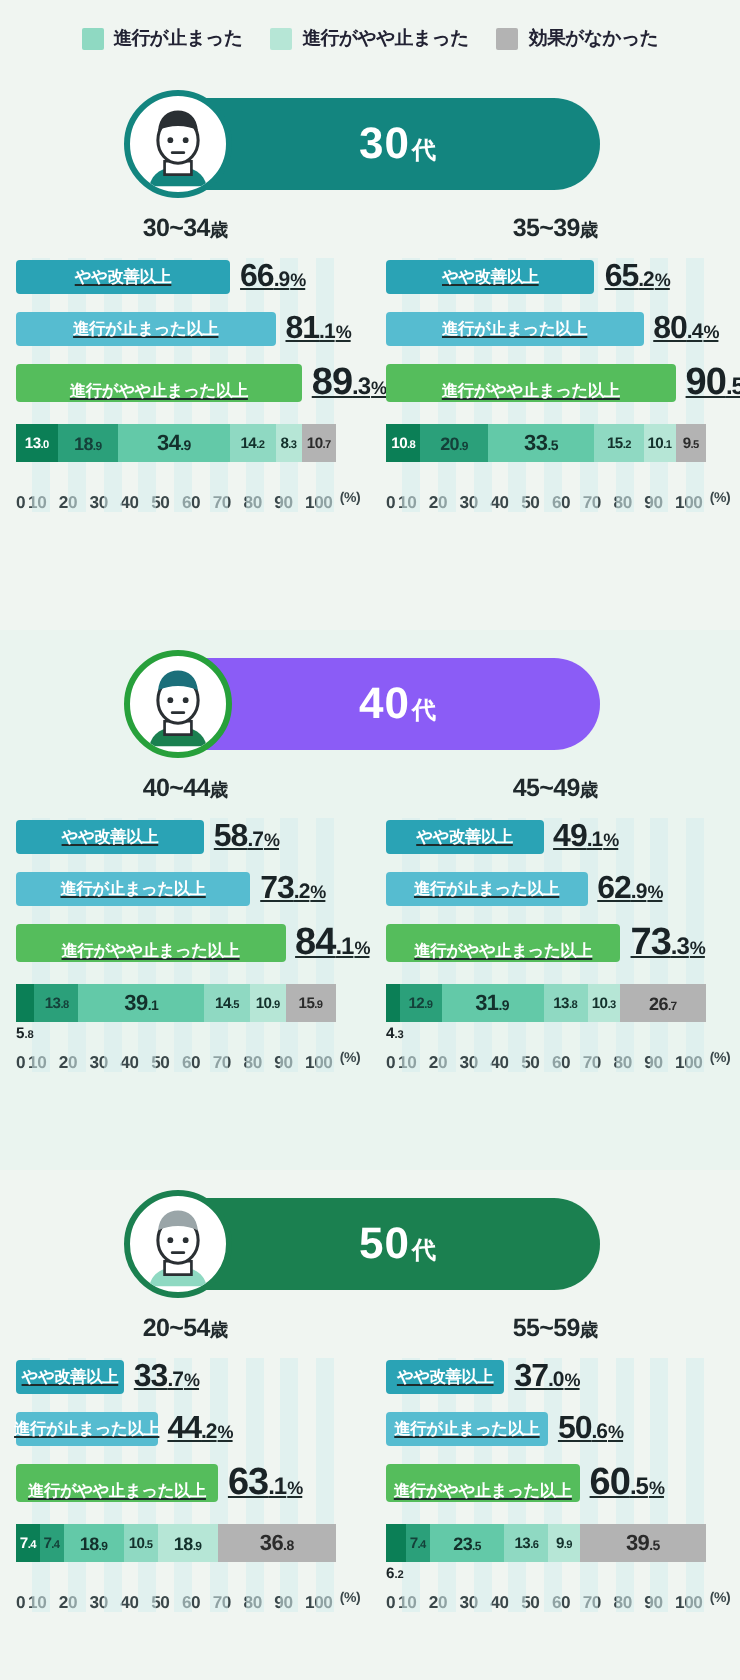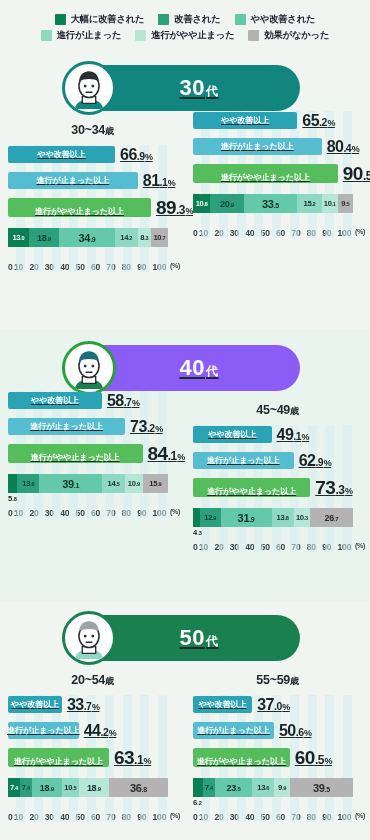--- a/index.html
+++ b/index.html
@@ -18,21 +18,21 @@
   .legend-item{display:flex;align-items:center;margin:0 7px;}
   .legend-swatch{width:11px;height:11px;border-radius:1px;margin-right:5px;flex:none;}
   .legend-label{font-size:9.3px;font-weight:700;color:#223;letter-spacing:-.2px;white-space:nowrap;}
 
   
   .section{position:relative;}
   .sec-30{height:280px;}
   .sec-40{height:270px;background:#eaf4ef;}
   .sec-50{height:232px;}
 
-  .decade-wrap{display:flex;justify-content:center;padding-top:14px;text-decoration:underline;}
+  .decade-wrap{display:flex;justify-content:center;padding-top:14px;}
   .decade-pill{
     position:relative;width:230px;height:46px;border-radius:23px;
     display:flex;align-items:center;justify-content:center;
   }
   .decade-pill.teal{background:#13857f;}
   .decade-pill.green{background:#27a03b;}
   .decade-pill.dgreen{background:#1b8050;}
   .decade-text{font-size:22px;font-weight:800;color:#fff;letter-spacing:.5px;
     transform:translateX(14px);}
   .decade-text .suffix{font-size:12px;font-weight:800;margin-left:1px;}
@@ -89,34 +89,20 @@
   .axis .unit{font-size:7px;margin-left:2px;}
 </style>
 </head>
 <body>
 
 <div class="page">
 
   <div class="legend" id="legend">
       <div class="legend-row">
         <div class="legend-item">
-          <span class="legend-swatch" style="background: rgb(11, 127, 86);"></span>
-          <span class="legend-label">大幅に改善された</span>
-        </div>
-        <div class="legend-item">
-          <span class="legend-swatch" style="background: rgb(43, 160, 122);"></span>
-          <span class="legend-label">改善された</span>
-        </div>
-        <div class="legend-item">
-          <span class="legend-swatch" style="background: rgb(99, 201, 168);"></span>
-          <span class="legend-label">やや改善された</span>
-        </div>
-      </div>
-      <div class="legend-row">
-        <div class="legend-item">
           <span class="legend-swatch" style="background: rgb(143, 217, 194);"></span>
           <span class="legend-label">進行が止まった</span>
         </div>
         <div class="legend-item">
           <span class="legend-swatch" style="background: rgb(182, 230, 214);"></span>
           <span class="legend-label">進行がやや止まった</span>
         </div>
         <div class="legend-item">
           <span class="legend-swatch" style="background: rgb(179, 179, 179);"></span>
           <span class="legend-label">効果がなかった</span>
@@ -208,20 +194,21 @@
                 <span class="t" style="width: 15.4px;">60</span>
                 <span class="t" style="width: 15.4px;">70</span>
                 <span class="t" style="width: 15.4px;">80</span>
                 <span class="t" style="width: 15.4px;">90</span>
                 <span class="t" style="width: 15.4px;">100</span>
                 <span class="unit">(%)</span>
               </div>
             </div>
           </div>
           <div class="col">
+            <div class="age-title"><span>35~39</span><span class="k">歳</span></div>
             <div class="plot">
               <div class="gridbg">
                 <span></span>
                 <span></span>
                 <span></span>
                 <span></span>
                 <span></span>
                 <span></span>
                 <span></span>
                 <span></span>
@@ -298,20 +285,21 @@
                 <circle cx="20" cy="22" r="1.5" fill="#2a2f33"></circle>
                 <circle cx="28" cy="22" r="1.5" fill="#2a2f33"></circle>
                 <path d="M21 28.5h6" stroke="#2a2f33" stroke-width="1.5" stroke-linecap="round"></path>
               </svg>
             </div>
             <div class="decade-text"><span>40</span><span class="suffix">代</span></div>
           </div>
         </div>
         <div class="cols">
           <div class="col">
+            <div class="age-title"><span>40~44</span><span class="k">歳</span></div>
             <div class="plot">
               <div class="gridbg">
                 <span></span>
                 <span></span>
                 <span></span>
                 <span></span>
                 <span></span>
                 <span></span>
                 <span></span>
                 <span></span>

